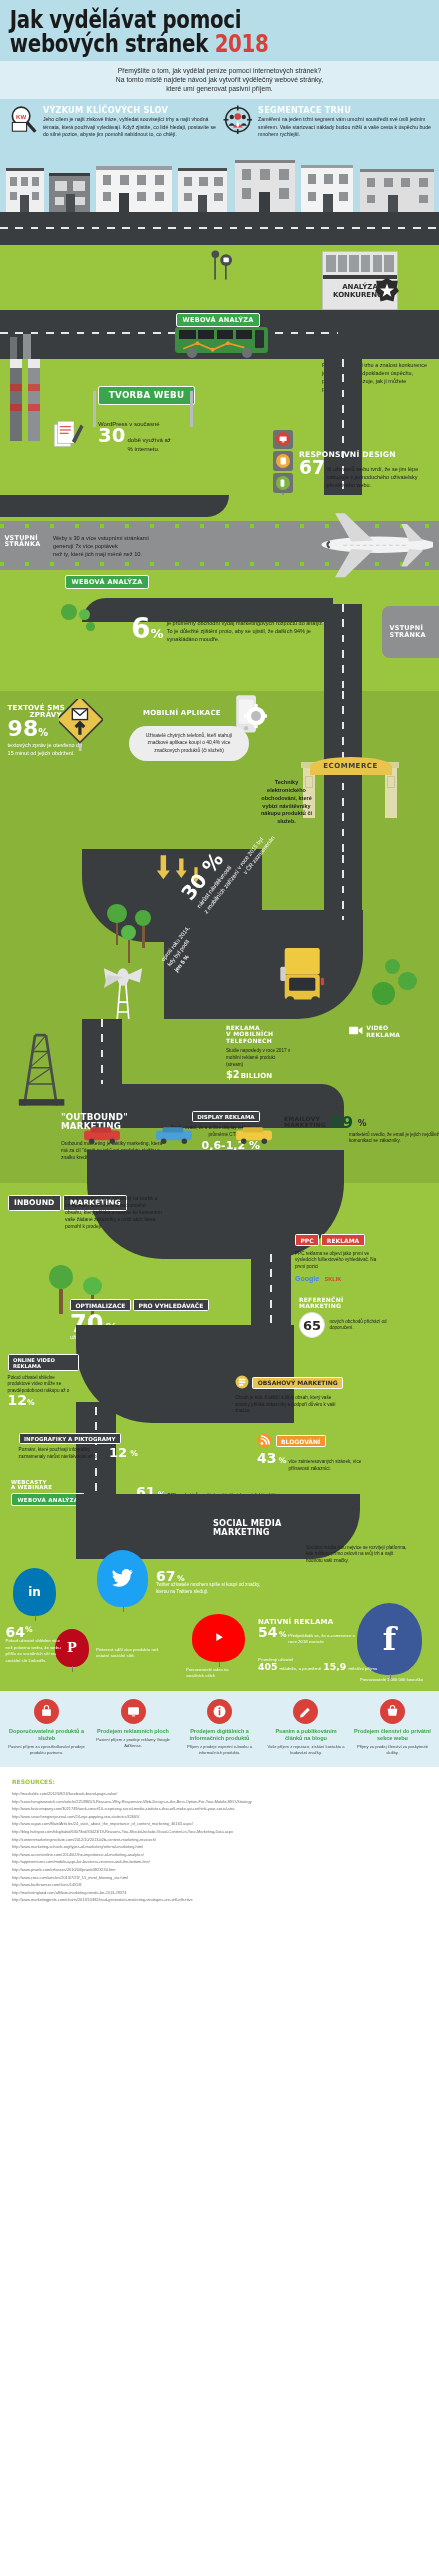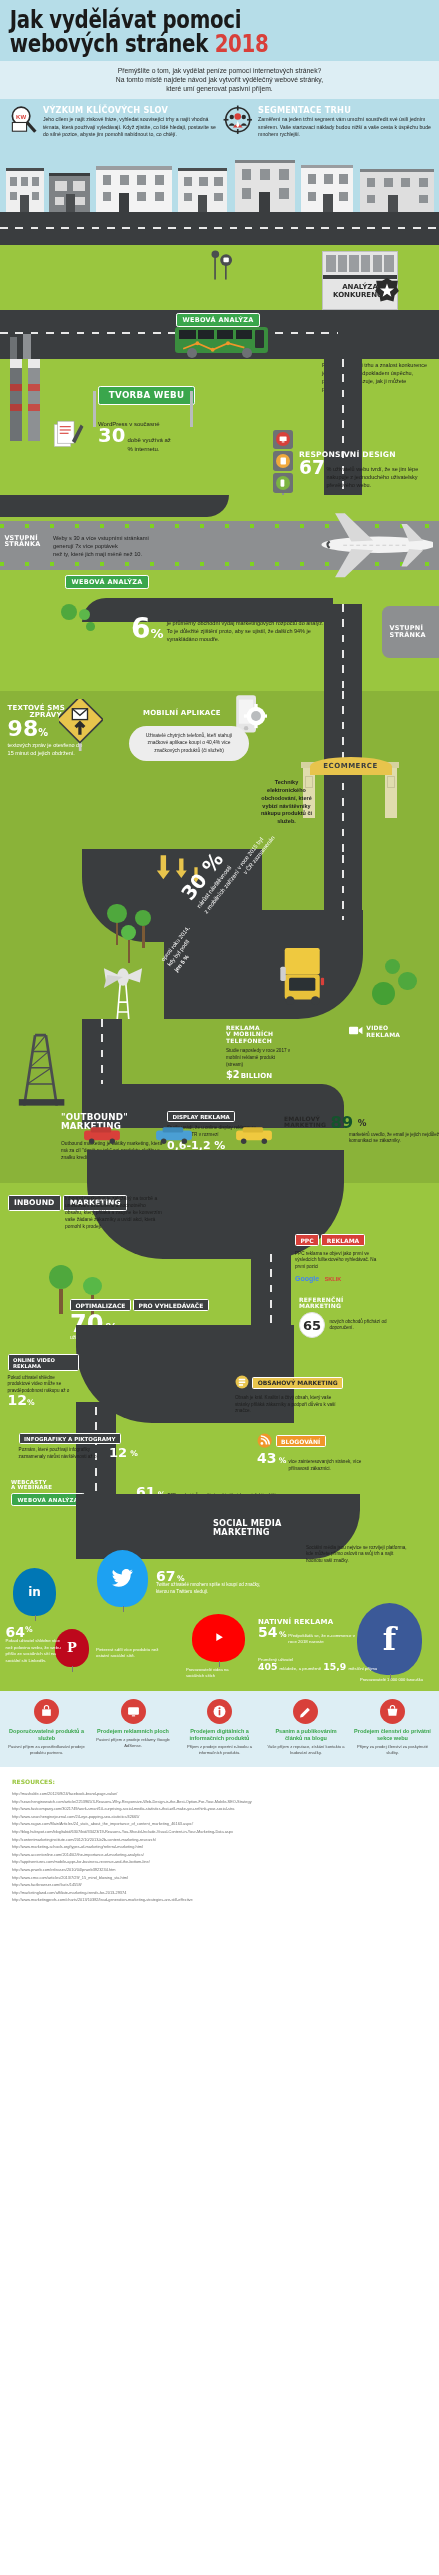--- a/index.html
+++ b/index.html
@@ -647,21 +647,21 @@
               <path d="M18 8 L25 3 V17 L18 12z" fill="#fff"></path>
             </svg>
         </span>
         <div>
           <div class="label-plain" style="font-size:6px;">VIDEO</div>
           <div class="label-plain" style="font-size:6px;">REKLAMA</div>
         </div>
       </div>
     </div>
 
-    <div class="abs" style="left:167px;top:92px;width:93px;">
+    <div class="abs" style="left:167px;top:92px;width:93px;text-align:right;">
       <div class="smalltag tag-dark">DISPLAY REKLAMA</div>
       <div class="txt" style="font-size:4.6px;margin-top:3.3px;">Studie uvádí, že u online display reklamy se průměrné CTR v rozmezí</div>
       <div class="big" style="font-size:11px;margin-top:2.2px;">0,6-1,2 %</div>
     </div>
 
     <div class="abs" style="left:284px;top:97px;width:147px;">
       <div style="display:flex;gap:4.4px;align-items:flex-start;">
         <div>
           <div class="label-plain label-dark" style="font-size:6px;">EMAILOVÝ</div>
           <div class="label-plain label-dark" style="font-size:6px;">MARKETING</div>

